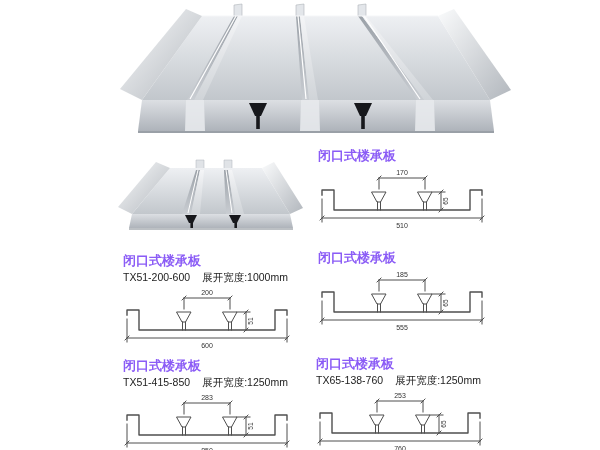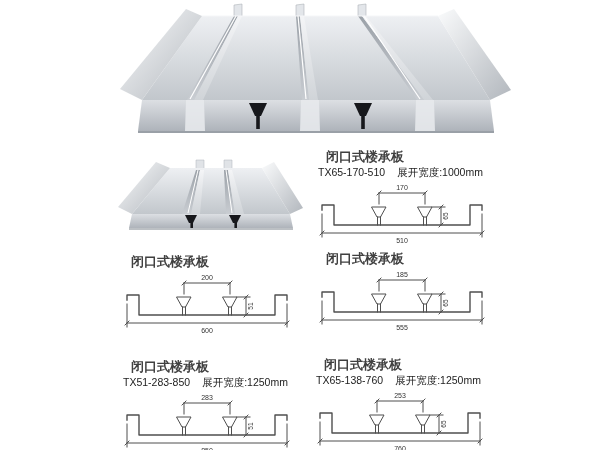--- a/index.html
+++ b/index.html
@@ -9,21 +9,21 @@
   }
   .render3d{position:absolute;display:block;}
   .r3d-lg{left:98px;top:2px;width:424px;height:136px;}
   .r3d-sm{left:112px;top:152px;width:192px;height:86px;}
   .block{position:absolute;width:190px;}
   .blockA{left:318px;top:149px;}
   .blockB{left:123px;top:254px;}
   .blockC{left:318px;top:251px;}
   .blockD{left:123px;top:359px;}
   .blockE{left:316px;top:357px;}
-  .block h3{margin:0 0 2px 8px;font-size:13px;line-height:15px;font-weight:bold;color:#404040;}
+  .block h3{margin:0 0 2px 0;font-size:13px;line-height:15px;font-weight:bold;color:#8b5cf6;font-family:Liberation Mono, monospace;}
   .block .specline{margin:0 0 3px 0;font-size:10.5px;line-height:12px;color:#222;}
   .specline .model{margin-right:12px;}
   .xsec{display:block;width:168px;height:66px;}
   .xsec line,.xsec path,.xsec polygon{stroke:#4f4f4f;stroke-width:1;fill:none;stroke-linecap:square;}
   .xsec .pp{stroke-width:1.4;stroke-linejoin:round;}
   .xsec .rib{fill:#ffffff;}
   .xsec text{font-size:7px;fill:#333;stroke:none;font-family:"Liberation Sans","DejaVu Sans",sans-serif;}
   .xsec text.rot{font-size:6.5px;}
 </style>
 </head>
@@ -118,21 +118,20 @@
     </g>
     <g fill="#17181c">
       <polygon points="117,63 129,63 125,71 121,71"></polygon>
       <rect x="122.4" y="70" width="2.6" height="6"></rect>
     </g>
     <line x1="17" y1="77" x2="181" y2="77" stroke="#a6abb1" stroke-width="1.5"></line>
   </svg>
 
   <div class="block blockA">
     <h3>闭口式楼承板</h3>
-    <p class="specline"><span class="model">TX65-170-510</span><span>展开宽度:1000mm</span></p>
     <svg class="xsec" viewBox="0 0 168 66">
       <g>
         <line x1="61" y1="12" x2="107" y2="12"></line>
           <line x1="61" y1="12" x2="61" y2="23"></line>
           <line x1="107" y1="12" x2="107" y2="23"></line>
         <line x1="59" y1="14" x2="63" y2="10"></line>
           <line x1="105" y1="14" x2="109" y2="10"></line>
         <text x="84" y="9" text-anchor="middle">170</text>
       </g>
       <g>
@@ -157,20 +156,21 @@
           <line x1="4" y1="52" x2="164" y2="52"></line>
         <line x1="2" y1="54" x2="6" y2="50"></line>
           <line x1="162" y1="54" x2="166" y2="50"></line>
         <text x="84" y="62" text-anchor="middle">510</text>
       </g>
     </svg>
   </div>
 
   <div class="block blockB">
     <h3>闭口式楼承板</h3>
+    <p class="specline"><span class="model">TX51-200-600</span><span>展开宽度:1000mm</span></p>
     <svg class="xsec" viewBox="0 0 168 66">
       <g>
         <line x1="61" y1="12" x2="107" y2="12"></line>
           <line x1="61" y1="12" x2="61" y2="23"></line>
           <line x1="107" y1="12" x2="107" y2="23"></line>
         <line x1="59" y1="14" x2="63" y2="10"></line>
           <line x1="105" y1="14" x2="109" y2="10"></line>
         <text x="84" y="9" text-anchor="middle">200</text>
       </g>
       <g>
@@ -233,21 +233,21 @@
           <line x1="4" y1="52" x2="164" y2="52"></line>
         <line x1="2" y1="54" x2="6" y2="50"></line>
           <line x1="162" y1="54" x2="166" y2="50"></line>
         <text x="84" y="62" text-anchor="middle">555</text>
       </g>
     </svg>
   </div>
 
   <div class="block blockD">
     <h3>闭口式楼承板</h3>
-    <p class="specline"><span class="model">TX51-283-850</span><span>展开宽度:1250mm</span></p>
+    <p class="specline"><span class="model">TX51-415-850</span><span>展开宽度:1250mm</span></p>
     <svg class="xsec" viewBox="0 0 168 66">
       <g>
         <line x1="61" y1="12" x2="107" y2="12"></line>
           <line x1="61" y1="12" x2="61" y2="23"></line>
           <line x1="107" y1="12" x2="107" y2="23"></line>
         <line x1="59" y1="14" x2="63" y2="10"></line>
           <line x1="105" y1="14" x2="109" y2="10"></line>
         <text x="84" y="9" text-anchor="middle">283</text>
       </g>
       <g>

